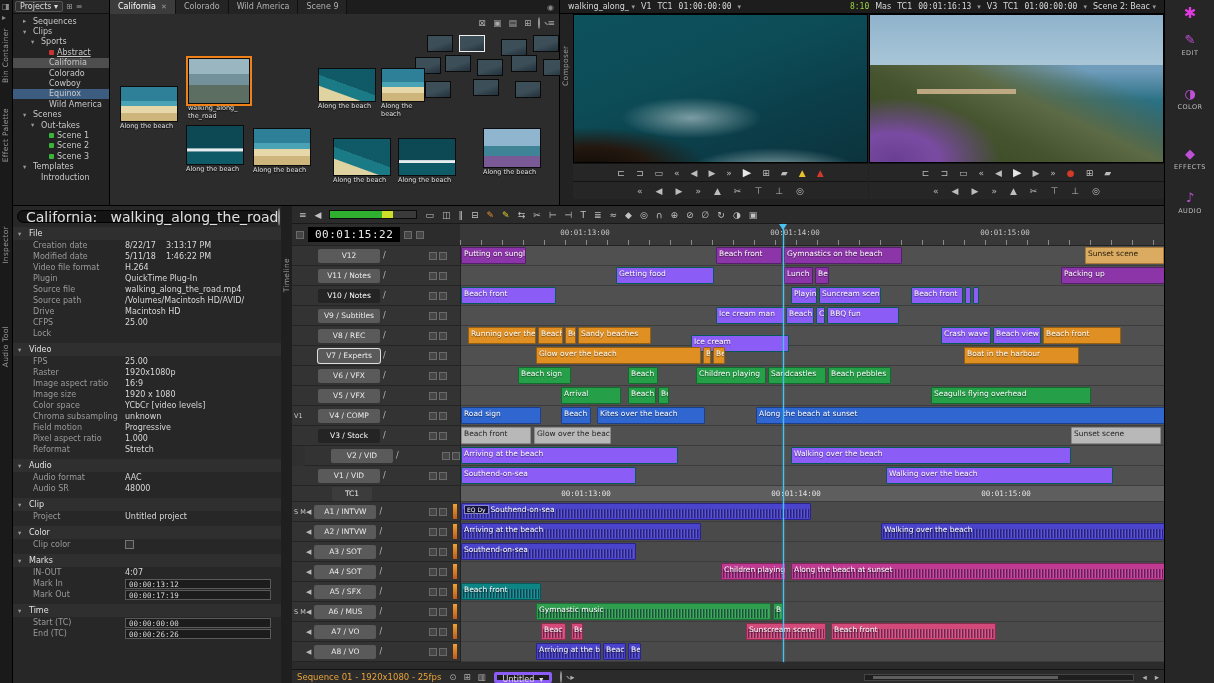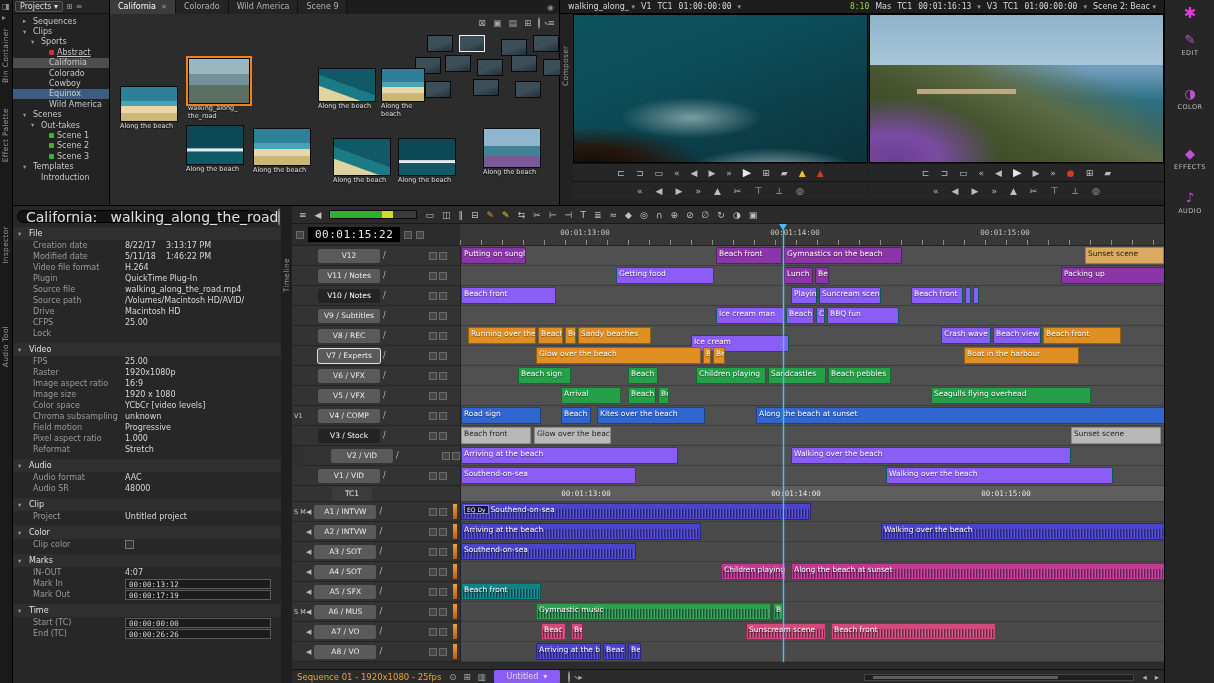--- a/index.html
+++ b/index.html
@@ -152,21 +152,21 @@
   .clbl{position:relative;z-index:2}
   .wave{position:absolute;left:1px;right:1px;top:35%;height:55%;z-index:1;
      background:repeating-linear-gradient(90deg,rgba(8,4,40,.5) 0 1px,rgba(8,4,40,.18) 1px 2px,rgba(255,255,255,.1) 2px 3px)}
   .cbadge{position:relative;z-index:3;background:#14123a;border:1px solid #8a88c8;color:#fff;font-size:6px;padding:0 2px;margin-right:2px}
   #playhead{position:absolute;left:491px;top:18px;width:1px;height:438px;background:#49c2f2;box-shadow:0 0 2px #49c2f2;z-index:6}
   #playhead::before{content:"";position:absolute;left:-4px;top:0;border:4px solid rgba(0,0,0,0);border-top:6px solid #49c2f2}
   #tl-bottom{position:absolute;left:0;top:463px;width:872px;height:15px;background:#2b2b2b;border-top:1px solid #141414;
      display:flex;align-items:center;gap:8px;padding:0 5px}
   .seq{color:#e8a33a;font-size:8.5px;white-space:nowrap}
   #tl-bottom span.ico{font-size:8.5px;color:#b0b0b0}
-  .bmenu{background:#1e1e1e;border:7px solid #8b5cf6;border-radius:2px;font-size:8px;color:#ddd;padding:0 6px;height:11px;line-height:10px;display:flex;gap:5px;align-items:center}
+  .bmenu{background:#1e1e1e;border:3px solid #8b5cf6;border-radius:2px;font-size:8px;color:#ddd;padding:0 6px;height:11px;line-height:10px;display:flex;gap:5px;align-items:flex-start}
   .scroll{width:270px;height:7px;background:#1e1e1e;border:1px solid #444;position:relative;margin-left:auto}
   .sthumb{position:absolute;left:8px;width:185px;top:1px;bottom:1px;background:#5e5e5e}
 </style>
 </head>
 <body>
 
 <div id="app">
 
   <div id="left-strip">
     <span class="stripicon" style="top:2px">◨</span>

